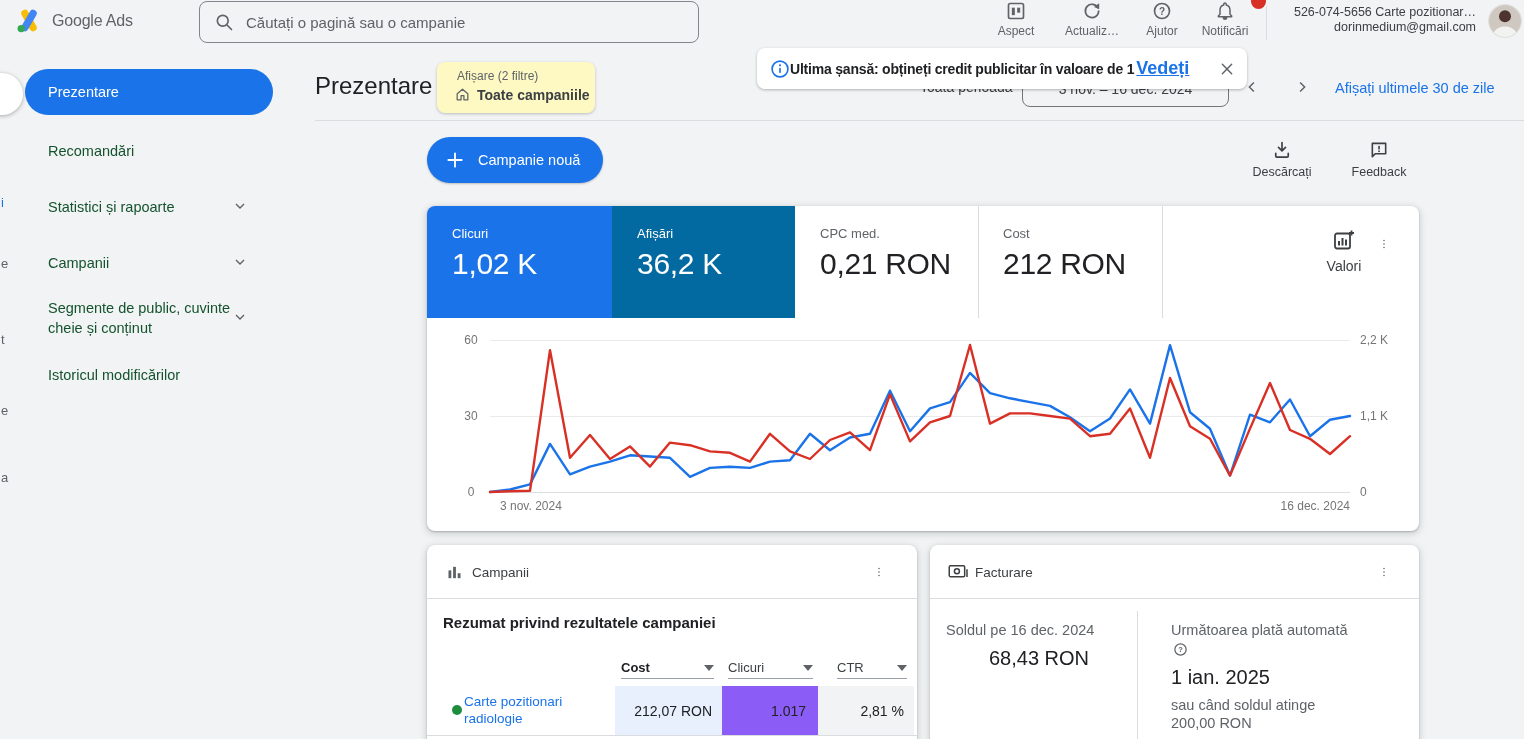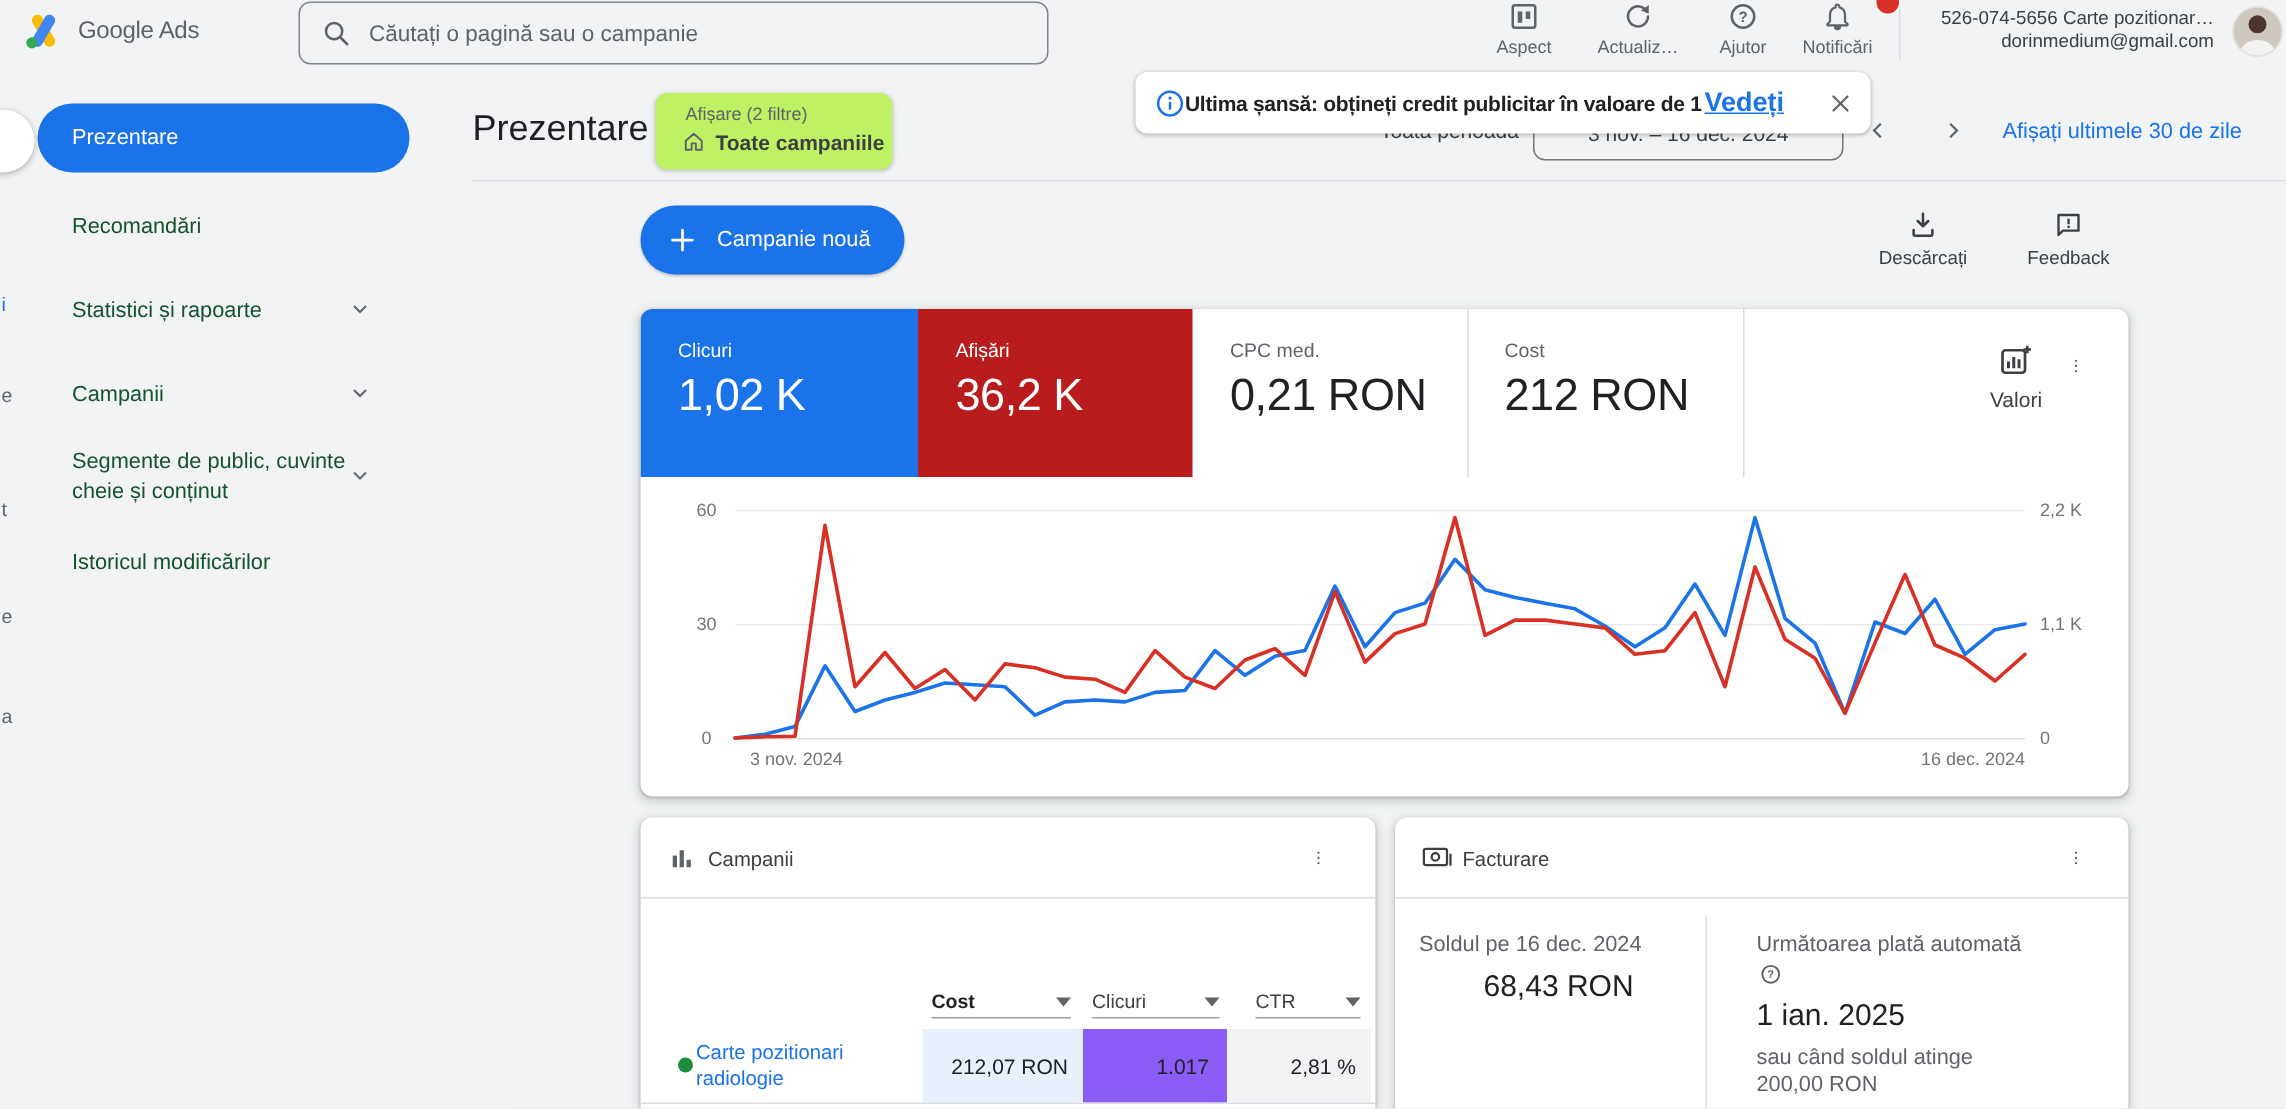--- a/index.html
+++ b/index.html
@@ -43,21 +43,21 @@
   .side-chev { position:absolute; left:232px; cursor:pointer; }
   .edge-frag { position:absolute; left:1px; font-size:13px; color:#5f6368; }
   .nav-collapse {
     position:absolute; left:-19px; top:73px; width:42px; height:42px; border-radius:50%;
     background:#fff; box-shadow:0 1px 4px rgba(0,0,0,.3); cursor:pointer; z-index:5;
   }
 
   
   .page-title { position:absolute; left:315px; top:72px; font-size:24px; color:#202124; }
   .filter-chip {
-    position:absolute; left:437px; top:62px; width:158px; height:51px; background:#bef264;
+    position:absolute; left:437px; top:62px; width:158px; height:51px; background:#fef9c3;
     border-radius:8px; box-shadow:0 1px 3px rgba(60,64,67,.3); padding:7px 0 0 20px; cursor:pointer;
   }
   .filter-chip .chip-label { font-size:12px; color:#5f6368; }
   .filter-chip .chip-row { display:flex; align-items:center; gap:6px; margin-top:3px; margin-left:-3px; }
   .filter-chip .chip-value { font-size:14px; font-weight:700; color:#3c4043; }
   .date-preset { position:absolute; left:920px; top:79px; font-size:14px; color:#3c4043; z-index:1; }
   .date-box {
     position:absolute; left:1022px; top:71px; width:207px; height:36px; border:1px solid #747775;
     border-radius:8px; z-index:1; display:flex; align-items:center; justify-content:center;
     font-size:14px; color:#3c4043; cursor:pointer;
@@ -90,21 +90,21 @@
   
   .chart-card {
     position:absolute; left:427px; top:206px; width:992px; height:325px; background:#fff;
     border-radius:8px; box-shadow:0 1px 2px rgba(60,64,67,.3),0 2px 6px 2px rgba(60,64,67,.15);
     overflow:hidden;
   }
   .tile { position:absolute; top:0; height:112px; padding:20px 0 0 25px; cursor:pointer; }
   .tile .tile-label { font-size:13px; }
   .tile .tile-value { font-size:30px; margin-top:6px; letter-spacing:-0.3px; }
   .tile-blue { left:0; width:185px; background:#1a73e8; color:#fff; }
-  .tile-red { left:185px; width:183px; background:#b91c1c; color:#fff; }
+  .tile-red { left:185px; width:183px; background:#0369a1; color:#fff; }
   .tile-white { color:#202124; }
   .tile-white .tile-label { color:#5f6368; }
   .tile-div { position:absolute; top:0; width:1px; height:112px; background:#dadce0; }
   .metrics-btn { position:absolute; left:880px; top:22px; width:74px; text-align:center; cursor:pointer; }
   .metrics-btn .mb-label { font-size:14px; color:#3c4043; margin-top:6px; display:block; }
   .kebab { position:absolute; cursor:pointer; padding:4px; }
   .gridline { position:absolute; left:63px; width:860px; height:1px; background:#e8eaed; }
   .tick { position:absolute; font-size:12px; color:#757575; line-height:14px; }
   .tick-l { left:30px; width:28px; text-align:center; }
   .tick-r { left:933px; width:40px; text-align:left; }
@@ -366,20 +366,21 @@
         <rect x="16.5" y="13" width="4" height="7" fill="#5f6368"></rect>
       </svg>
       <span class="b-title">Campanii</span>
       <svg class="kebab" style="left:445px; top:15px;" width="14" height="24" viewBox="0 0 14 24">
         <circle cx="7" cy="4" r="1.8" fill="#5f6368"></circle>
           <circle cx="7" cy="12" r="1.8" fill="#5f6368"></circle>
           <circle cx="7" cy="20" r="1.8" fill="#5f6368"></circle>
       </svg>
     </div>
 
+    <div class="card-sub">Rezumat privind rezultatele campaniei</div>
 
     <div class="col-h" style="left:194px; width:93px; font-weight:700; color:#202124;">
       <span>Cost</span>
       <span class="sort-arrow"></span>
     </div>
     <div class="col-h" style="left:301px; width:85px;">
       <span>Clicuri</span>
       <span class="sort-arrow"></span>
     </div>
     <div class="col-h" style="left:410px; width:70px;">

